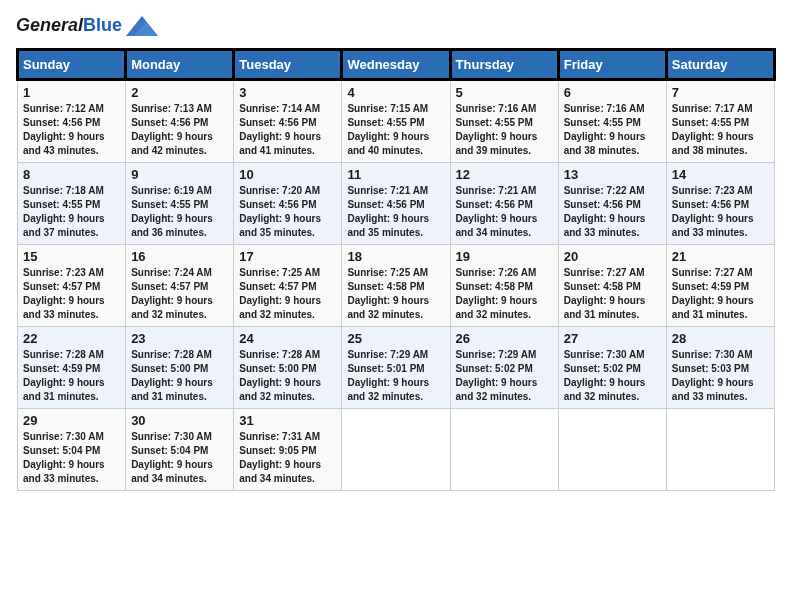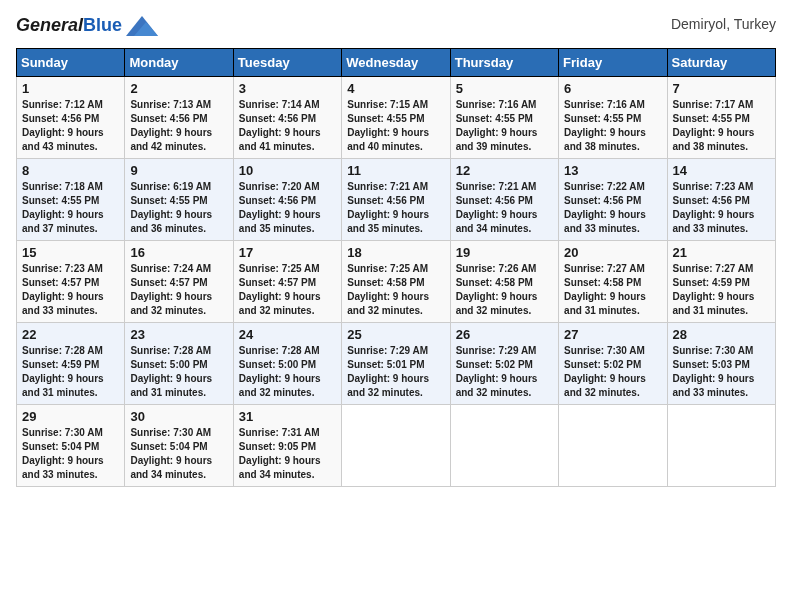--- a/index.html
+++ b/index.html
@@ -55,21 +55,21 @@
       border-collapse: collapse;
       font-size: 11px;
     }
     .calendar thead tr th {
       background-color: #2a6db5;
       color: #fff;
       padding: 6px 4px;
       text-align: left;
       font-size: 13px;
       font-weight: bold;
-      border: 1px solid #000000;
+      border: 3px solid #000000;
     }
     .calendar tbody tr td {
       border: 1px solid #ccc;
       vertical-align: top;
       padding: 4px 5px;
       width: calc(100% / 7);
       min-height: 80px;
       background: #fff;
     }
     .calendar tbody tr:nth-child(odd) td {
@@ -104,21 +104,20 @@
       <div class="logo-text">
         <span class="general">General</span><span class="blue">Blue</span>
       </div>
       <svg class="logo-icon" viewBox="0 0 32 20" xmlns="http://www.w3.org/2000/svg">
         <polygon points="0,20 16,0 32,20" fill="#1a5db5" opacity="0.85"></polygon>
         <polygon points="8,20 20,6 32,20" fill="#4a90d9" opacity="0.7"></polygon>
       </svg>
     </div>
   </div>
   <div class="title-section">
-    <div class="location">Demiryol, Turkey</div>
   </div>
 </div>
 
 <table class="calendar">
   <thead>
     <tr>
       <th>Sunday</th>
       <th>Monday</th>
       <th>Tuesday</th>
       <th>Wednesday</th>

